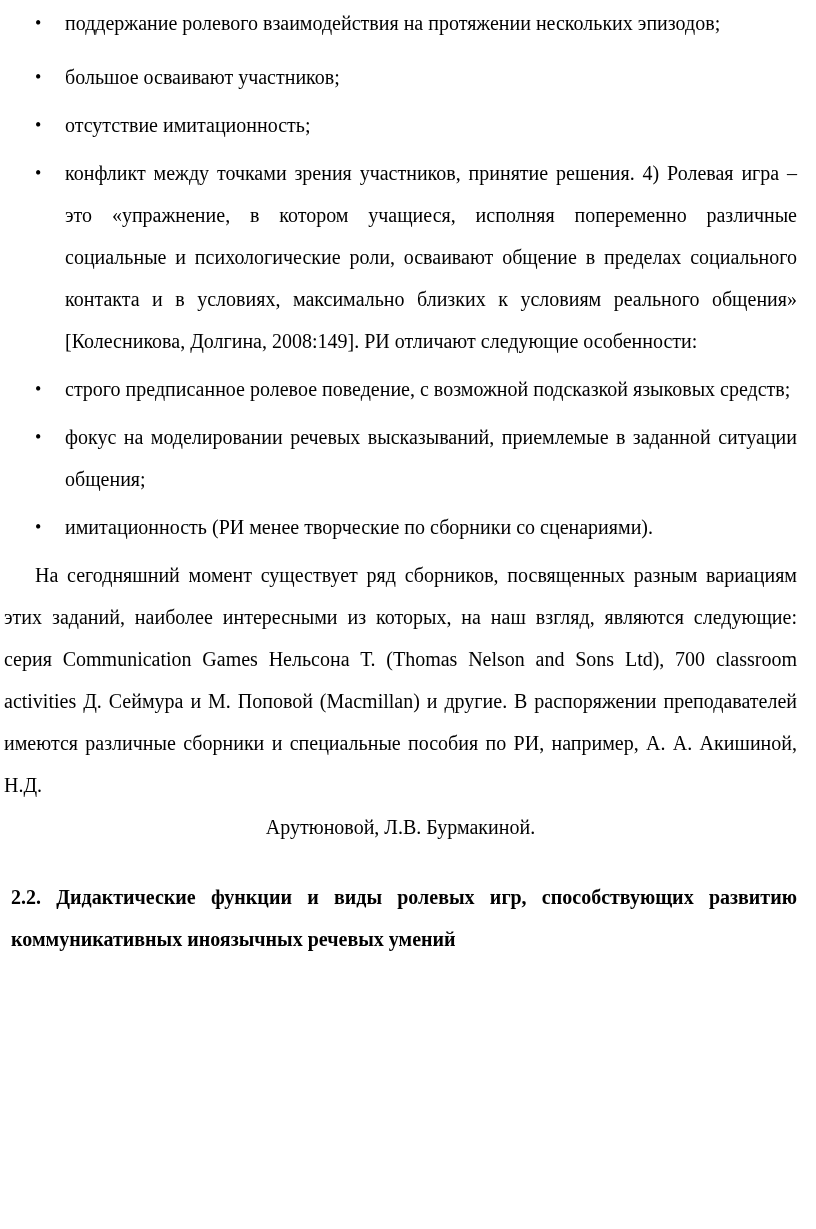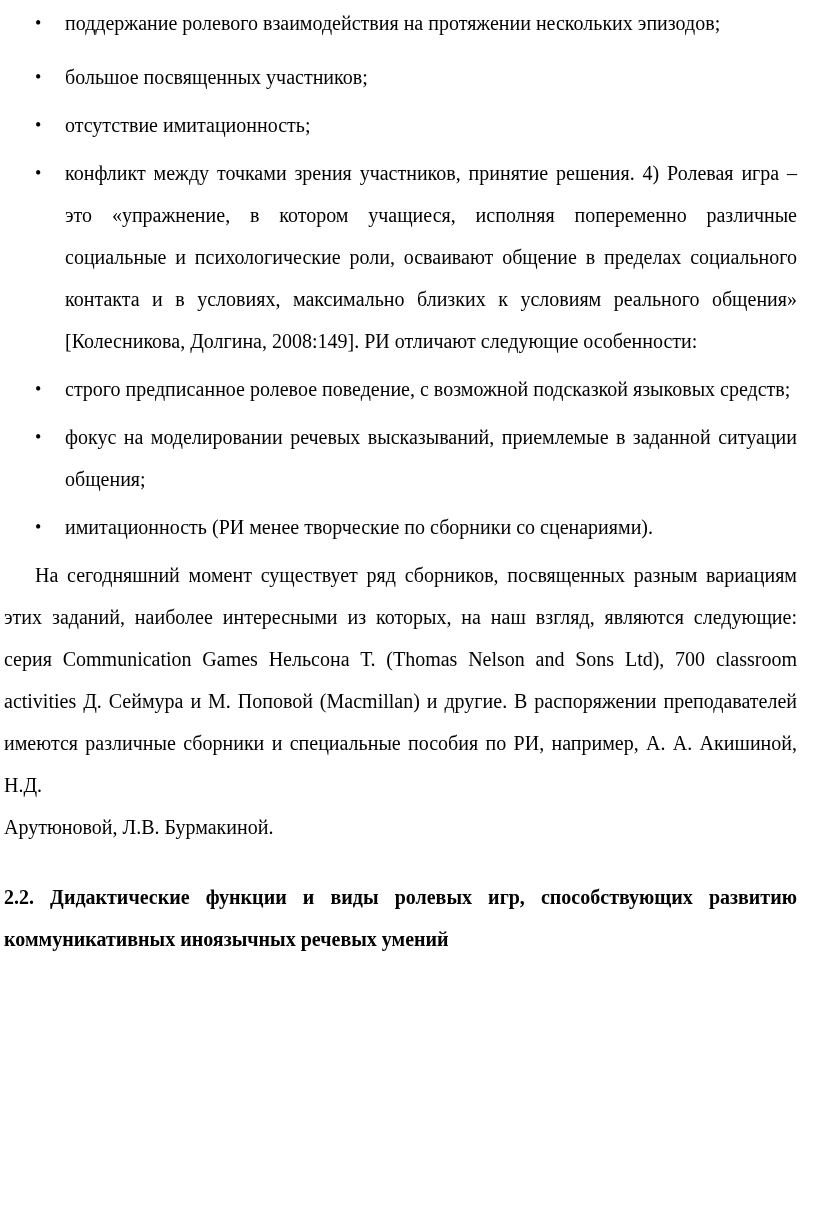--- a/index.html
+++ b/index.html
@@ -42,43 +42,43 @@
     top: 0;
     font-size: 18px;
   }
   p.body-par {
     margin: 0;
     text-align: justify;
     text-indent: 31px;
   }
   p.body-par.no-indent {
     text-indent: 0;
-    text-align: left;
+    text-align: center;
   }
   h2.section-heading {
-    margin: 28px 0 0 0;
+    margin: 28px 0 0 7px;
     font-size: 20px;
     font-weight: 700;
     line-height: 42px;
     text-align: justify;
   }
 </style>
 </head>
 <body>
 
 <div class="page">
 
   <ul class="bullet-list">
     <li class="bullet-item">
       <span class="marker">•</span>
       <span class="bullet-text">поддержание ролевого взаимодействия на протяжении нескольких эпизодов;</span>
     </li>
     <li class="bullet-item">
       <span class="marker">•</span>
-      <span class="bullet-text">большое посвященных участников;</span>
+      <span class="bullet-text">большое осваивают участников;</span>
     </li>
     <li class="bullet-item">
       <span class="marker">•</span>
       <span class="bullet-text">отсутствие имитационность;</span>
     </li>
     <li class="bullet-item">
       <span class="marker">•</span>
       <span class="bullet-text">конфликт между точками зрения участников, принятие решения. 4) Ролевая игра – это «упражнение, в котором учащиеся, исполняя попеременно различные социальные и психологические роли, осваивают общение в пределах социального контакта и в условиях, максимально близких к условиям реального общения» [Колесникова, Долгина, 2008:149]. РИ отличают следующие особенности:</span>
     </li>
     <li class="bullet-item">

